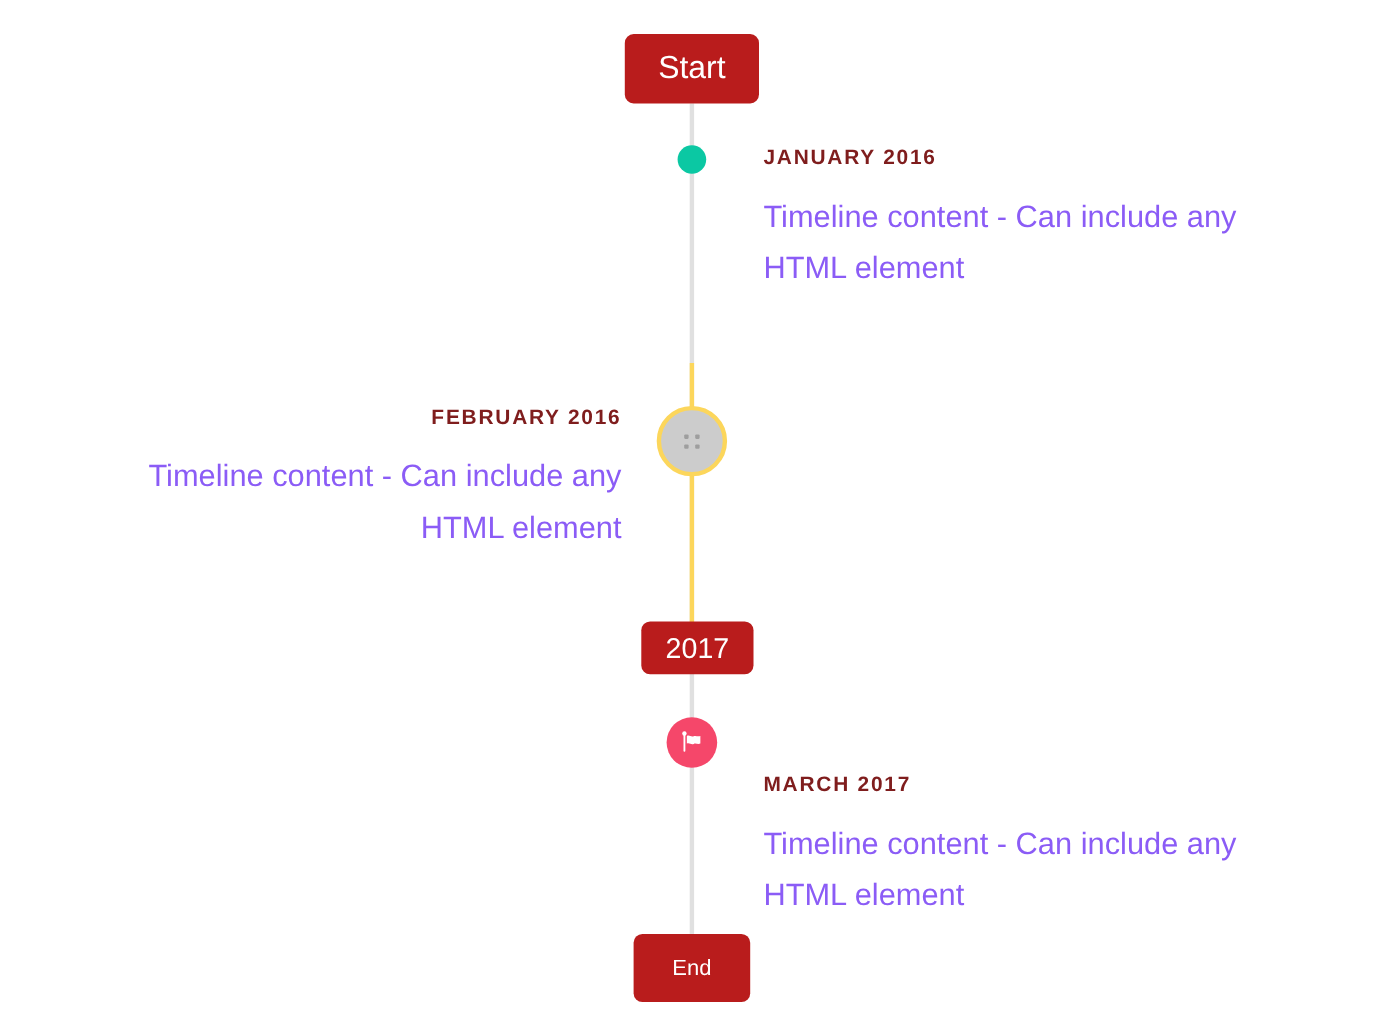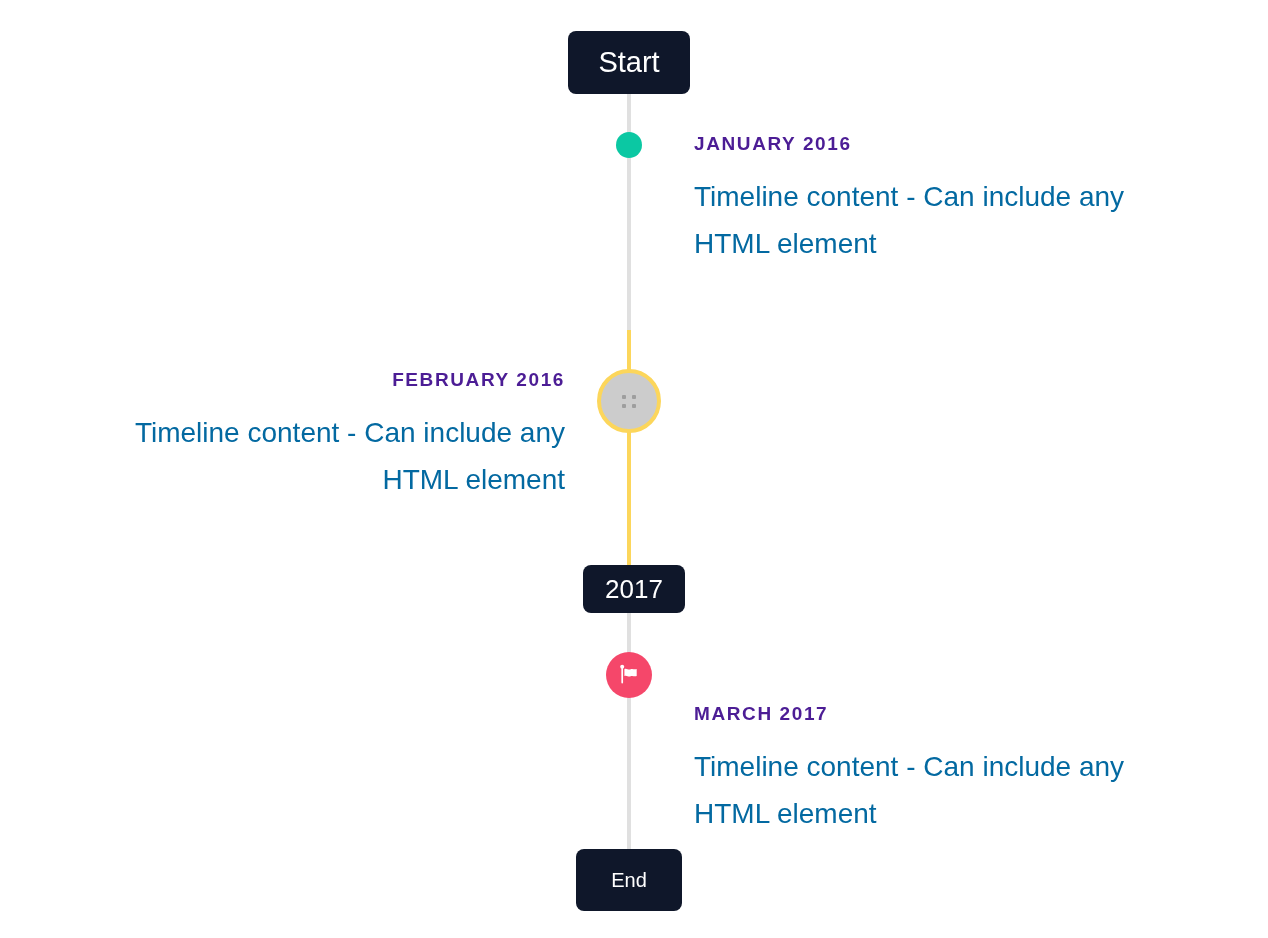--- a/index.html
+++ b/index.html
@@ -29,21 +29,21 @@
   }
   .line-yellow {
     top: 330px;
     height: 236px;
     background: #fcd65b;
   }
 
   
   .badge {
     position: absolute;
-    background: #0f172a;
+    background: #b91c1c;
     color: #ffffff;
     border-radius: 8px;
     display: flex;
     align-items: center;
     justify-content: center;
   }
   .badge-start { left: 568px; top: 31px;  width: 122px; height: 63px; font-size: 29px; }
   .badge-2017  { left: 583px; top: 565px; width: 102px;  height: 48px; font-size: 26px; }
   .badge-end   { left: 576px; top: 849px; width: 106px; height: 62px; font-size: 20px; }
 
@@ -98,27 +98,27 @@
   .entry-left  { left: 95px;  text-align: right; }
   .entry-jan { top: 132px; }
   .entry-feb { top: 368px; }
   .entry-mar { top: 682px; margin-top: 20px; }
 
   .entry-heading {
     font-size: 19px;
     font-weight: 700;
     letter-spacing: 1.6px;
     line-height: 24px;
-    color: #4c1d95;
+    color: #7f1d1d;
     margin: 0 0 17px 0;
   }
   .entry-body {
     font-size: 28px;
     line-height: 47px;
-    color: #0369a1;
+    color: #8b5cf6;
     margin: 0;
   }
 
   .flag-svg { display: block; }
 </style>
 </head>
 <body>
 
 <div class="canvas">
 

